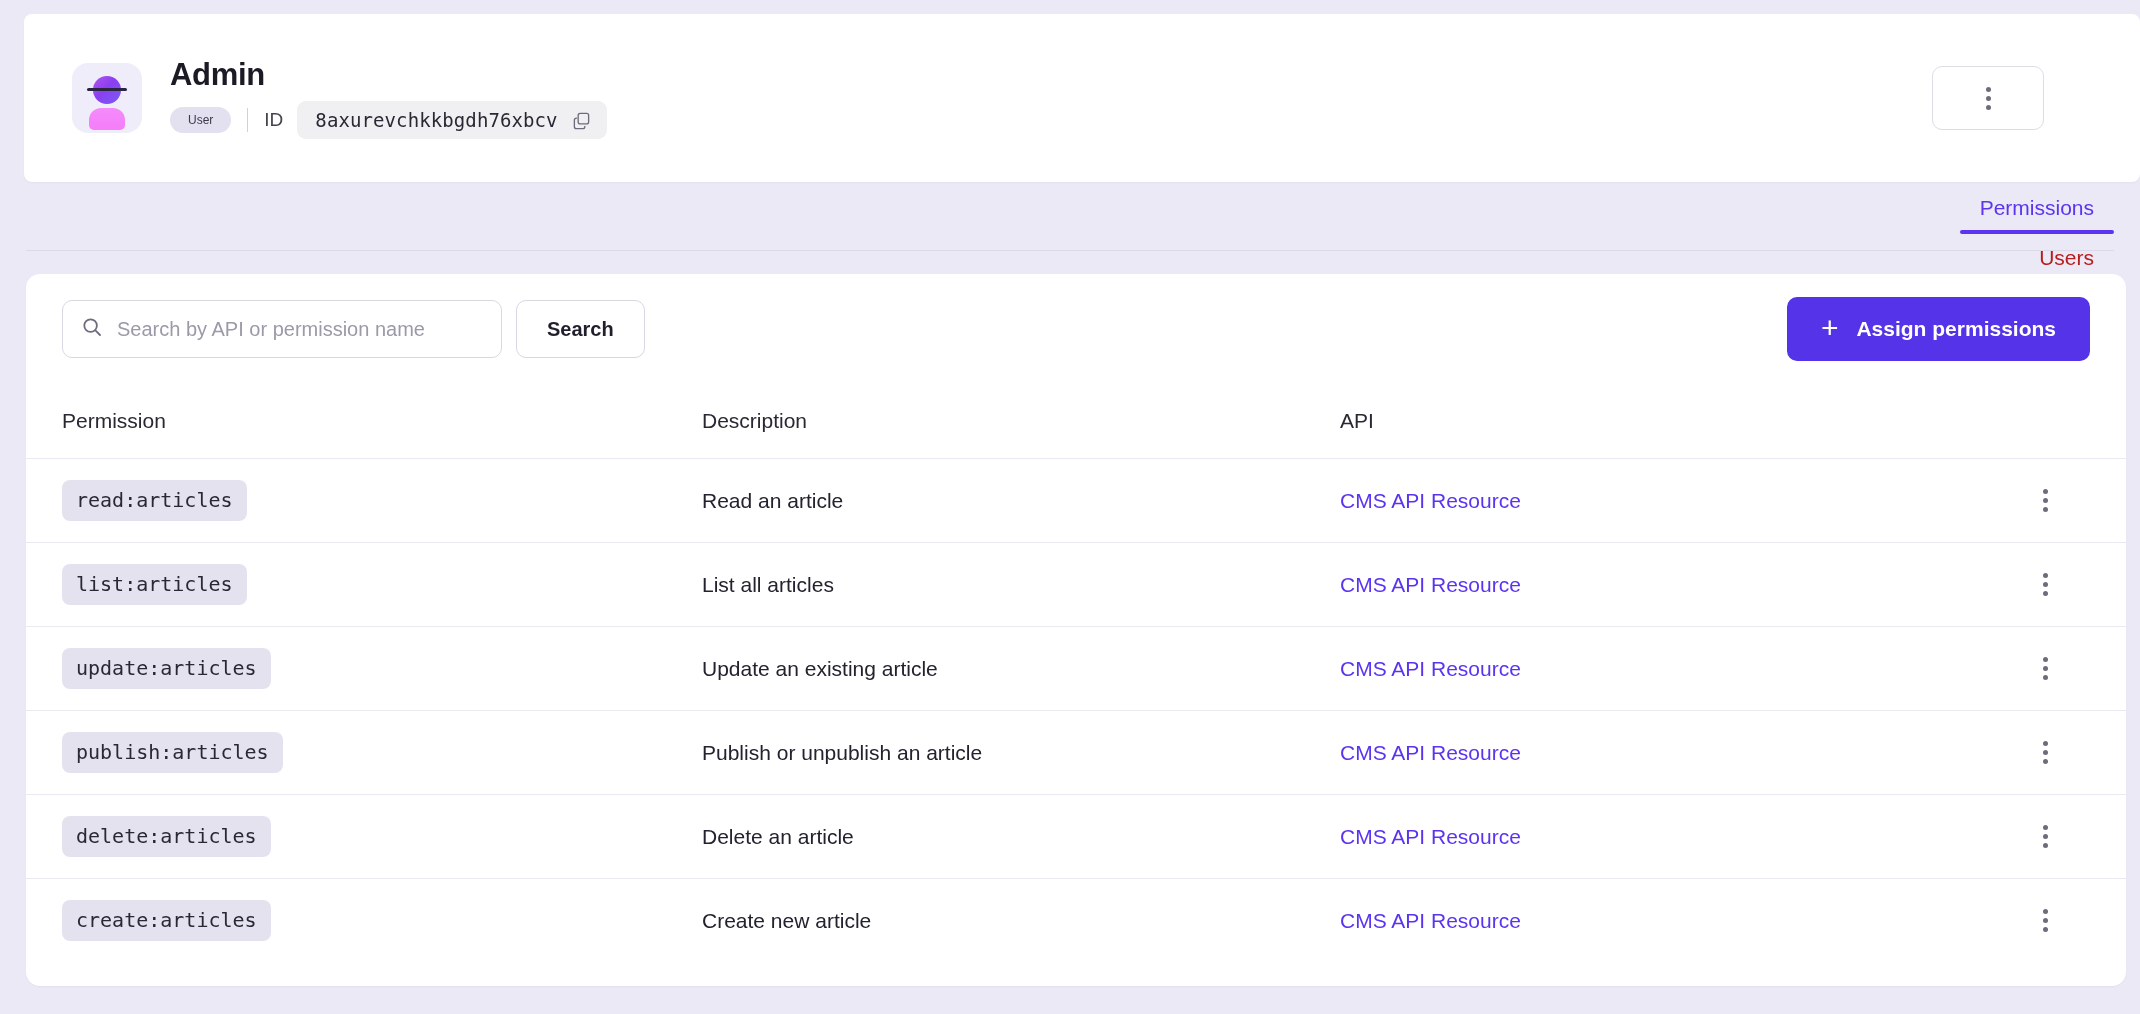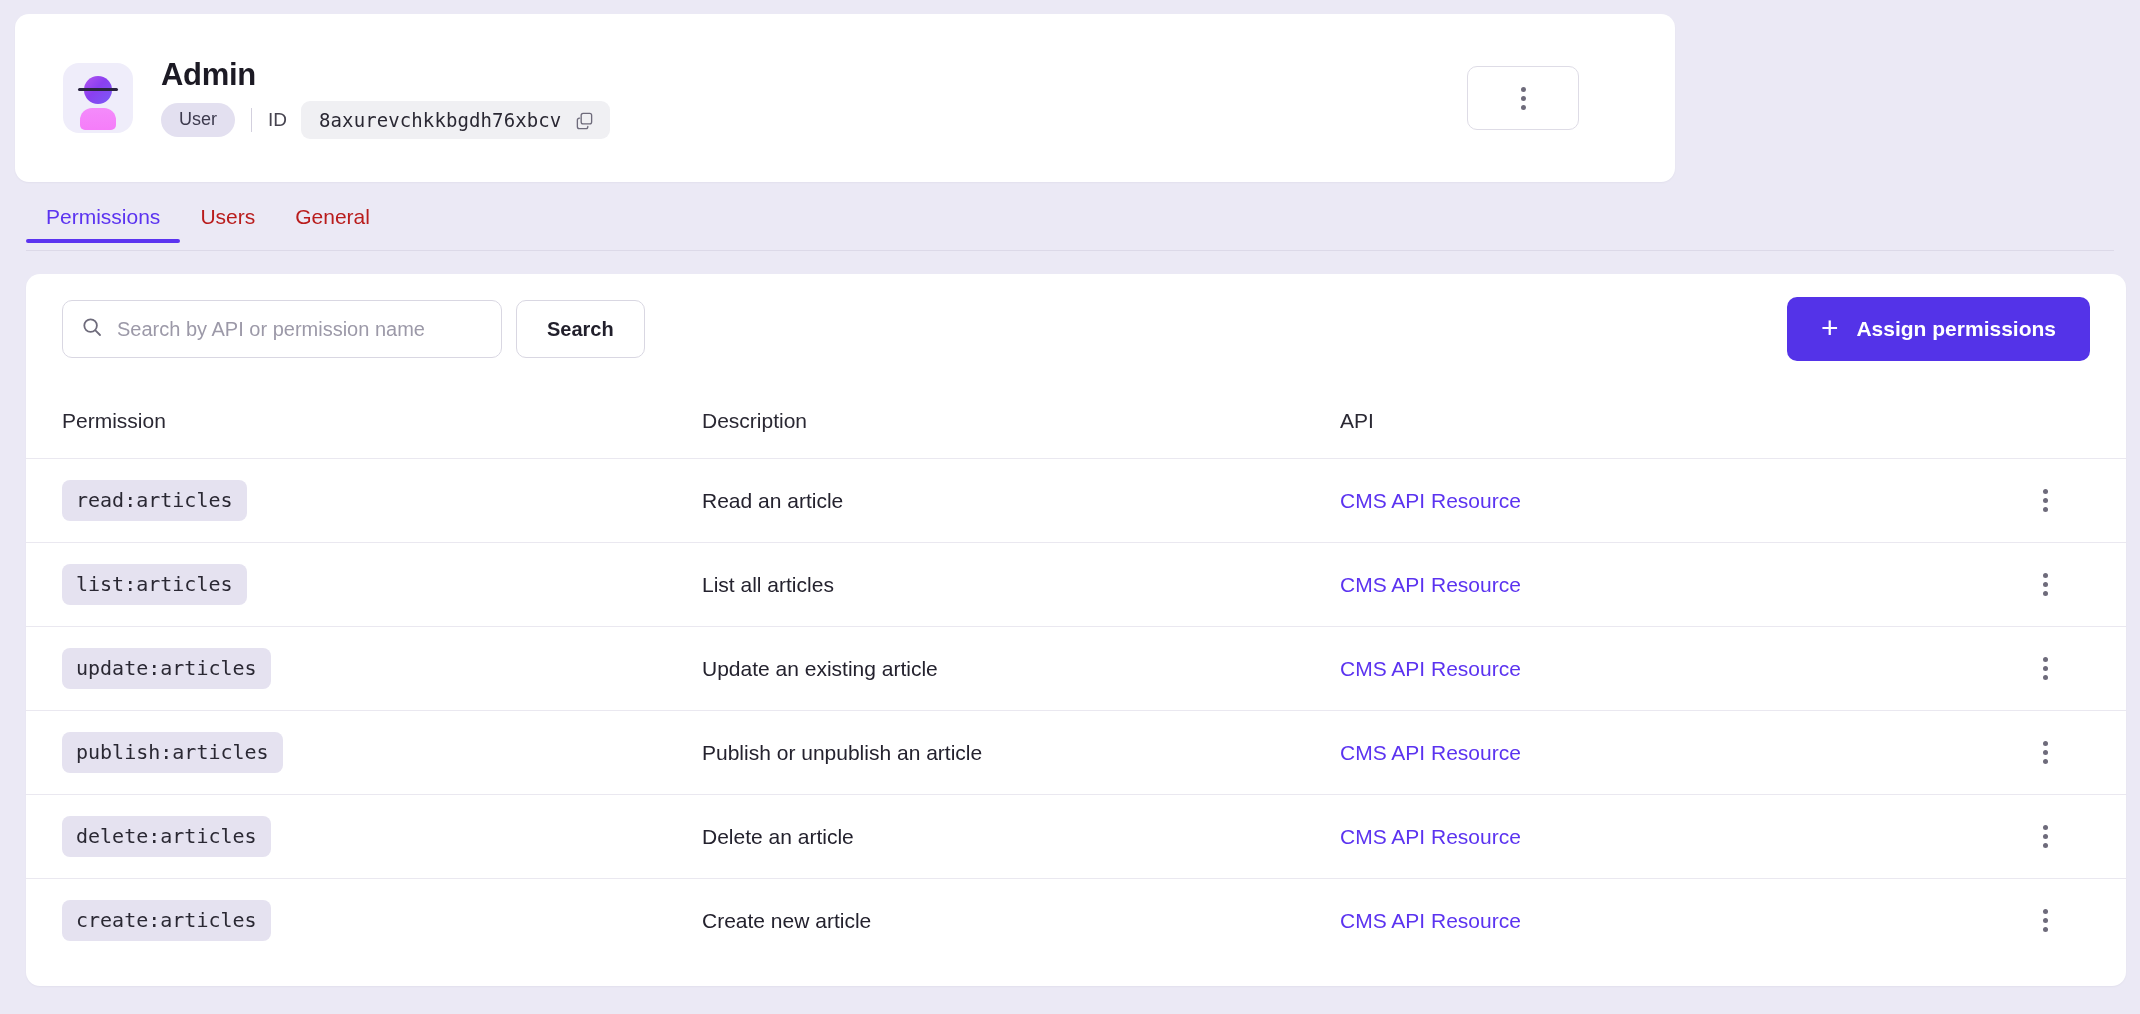--- a/index.html
+++ b/index.html
@@ -16,26 +16,26 @@
     position: relative;
     width: 2140px;
     height: 1014px;
     background: #EBE9F5;
     overflow: hidden;
   }
 
   
   .header-card {
     position: absolute;
-    left: 15px;
+    left: 24px;
     top: 14px;
-    width: 1660px;
+    width: 2116px;
     height: 168px;
     background: #FFFFFF;
-    border-radius: 14px;
+    border-radius: 8px;
     box-shadow: 0 1px 2px rgba(20,16,60,0.04);
   }
 
   .header-inner {
     position: absolute;
     left: 48px;
     top: 0;
     right: 48px;
     height: 168px;
     display: flex;
@@ -101,21 +101,21 @@
   .meta-row {
     display: flex;
     align-items: center;
     gap: 0;
     height: 36px;
   }
 
   .role-badge {
     background: #E3E0F0;
     color: #3D3A4E;
-    font-size: 18px;
+    font-size: 12px;
     font-weight: 400;
     border-radius: 999px;
     padding: 6px 18px;
     line-height: 1.2;
   }
 
   .meta-divider {
     width: 1px;
     height: 24px;
     background: #D3D0DE;
@@ -173,22 +173,23 @@
   }
 
   
   .tabs {
     position: absolute;
     left: 26px;
     top: 196px;
     width: 2088px;
     height: 56px;
     display: flex;
-    align-items: center;
-    gap: 0;
+    align-items: flex-end;
+    gap: 12px;
+    flex-direction: column;
   }
   .tab {
     position: relative;
     font-size: 21px;
     color: #b91c1c;
     padding: 0 20px 14px 20px;
     cursor: pointer;
     white-space: nowrap;
   }
   .tab.active { color: #5B33F0; }

